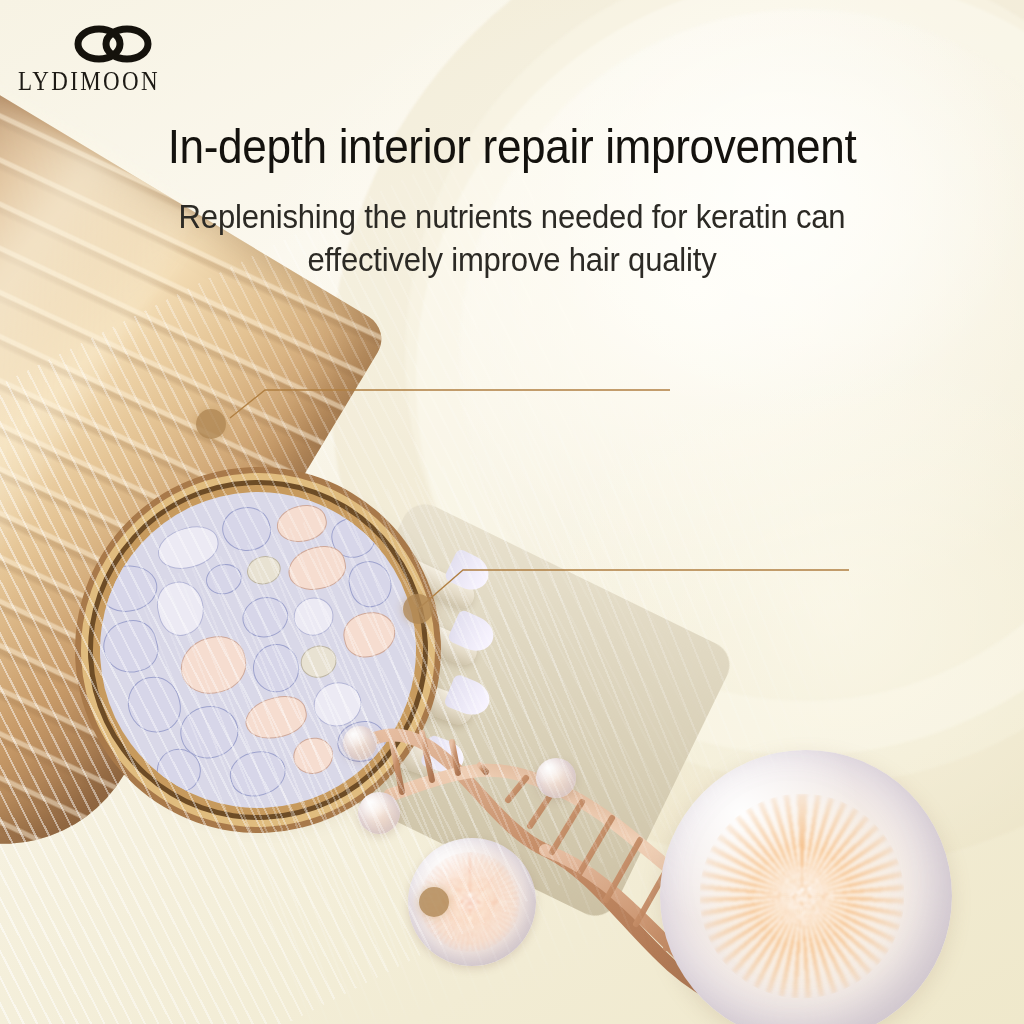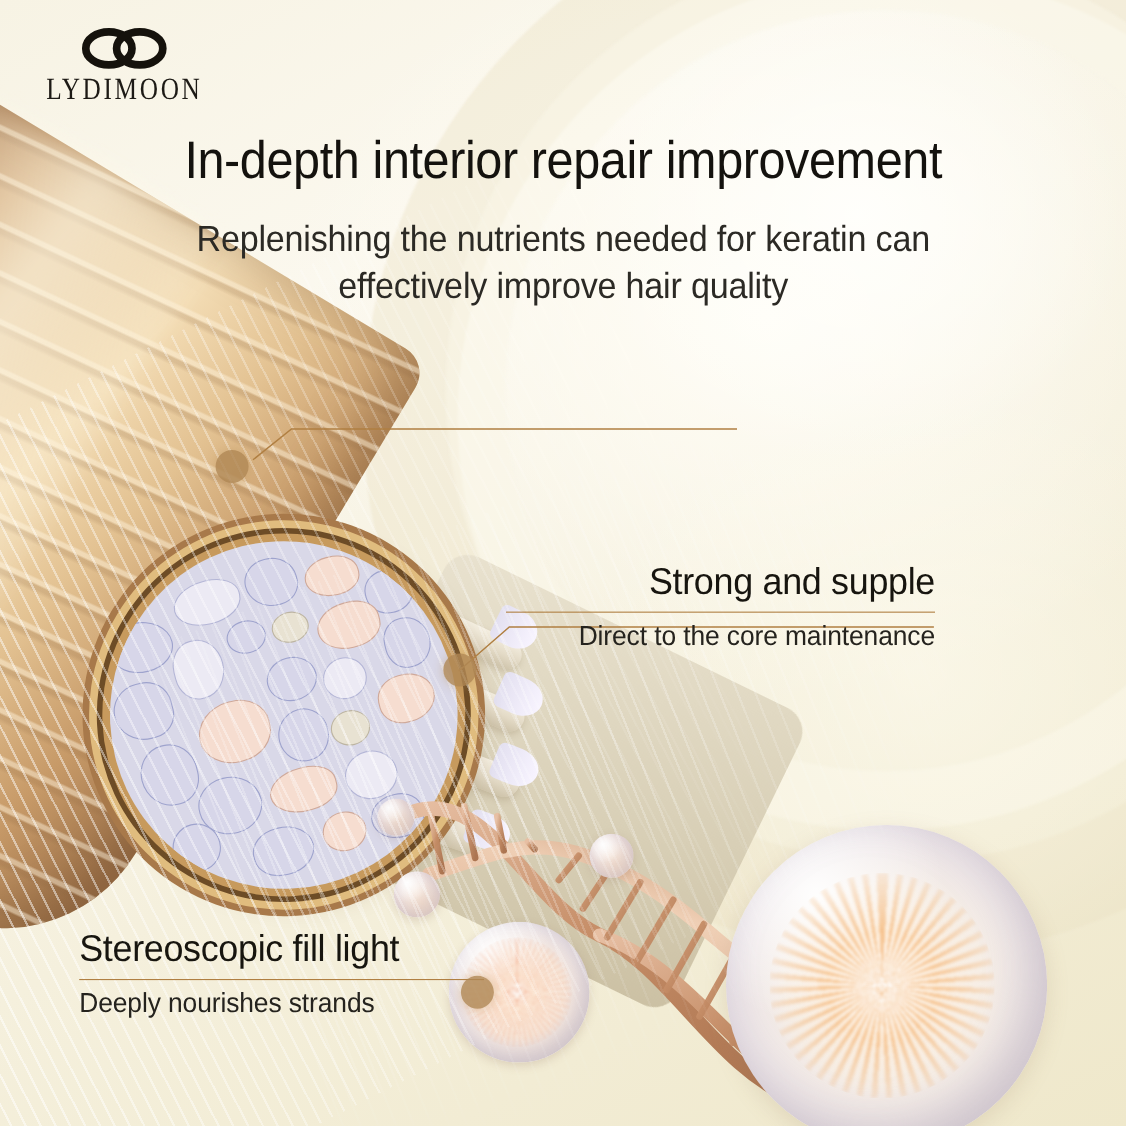--- a/index.html
+++ b/index.html
@@ -59,21 +59,21 @@
     transform:rotate(-22deg); transform-origin:10% 10%;
     background:repeating-linear-gradient(
       90deg,
       rgba(255,255,255,.45) 0px, rgba(255,255,255,.45) 2px,
       rgba(255,255,255,0) 2px, rgba(255,255,255,0) 15px);
     -webkit-mask-image:radial-gradient(ellipse at 30% 40%, rgba(0,0,0,.9) 0%, rgba(0,0,0,0) 75%);
     mask-image:radial-gradient(ellipse at 30% 40%, rgba(0,0,0,.9) 0%, rgba(0,0,0,0) 75%);
   }
 
   
-  .brand{ position:absolute; left:18px; top:22px; width:190px; text-align:center; }
+  .brand{ position:absolute; left:18px; top:22px; width:190px; text-align:left; }
   .brand-mark{ display:block; margin:0 auto; }
   .brand-name{
     display:block; margin-top:1px;
     font-family:"Liberation Serif", serif;
     font-size:23px; letter-spacing:2.4px; color:#1d1a15;
     font-weight:400; line-height:1;
     transform:scaleY(1.22); transform-origin:center top;
   }
 
   
@@ -370,26 +370,16 @@
     <polyline points="60,48 95,20 500,20" fill="none" stroke="#b07f42" stroke-width="1.3"></polyline>
   </svg>
   <div class="node-dot" style="left:196px;top:409px;width:30px;height:30px;"></div>
 
 
   <svg class="leader" style="left:405px;top:552px;" width="450" height="70" viewBox="0 0 450 70">
     <polyline points="12,58 58,18 444,18" fill="none" stroke="#b07f42" stroke-width="1.3"></polyline>
   </svg>
   <div class="node-dot" style="left:403px;top:594px;width:30px;height:30px;"></div>
 
-  <div class="callout co-right" style="left:460px;top:512px;width:390px;">
-    <div class="co-title">Strong and supple</div>
-    <div class="co-rule"></div>
-    <div class="co-sub">Direct to the core maintenance</div>
-  </div>
-
-  <div class="callout" style="left:72px;top:846px;width:368px;">
-    <div class="co-title">Stereoscopic fill light</div>
-    <div class="co-rule"></div>
-    <div class="co-sub">Deeply nourishes strands</div>
-  </div>
+
   <div class="node-dot" style="left:419px;top:887px;width:30px;height:30px;"></div>
 
 </div>
 
 </body></html>

